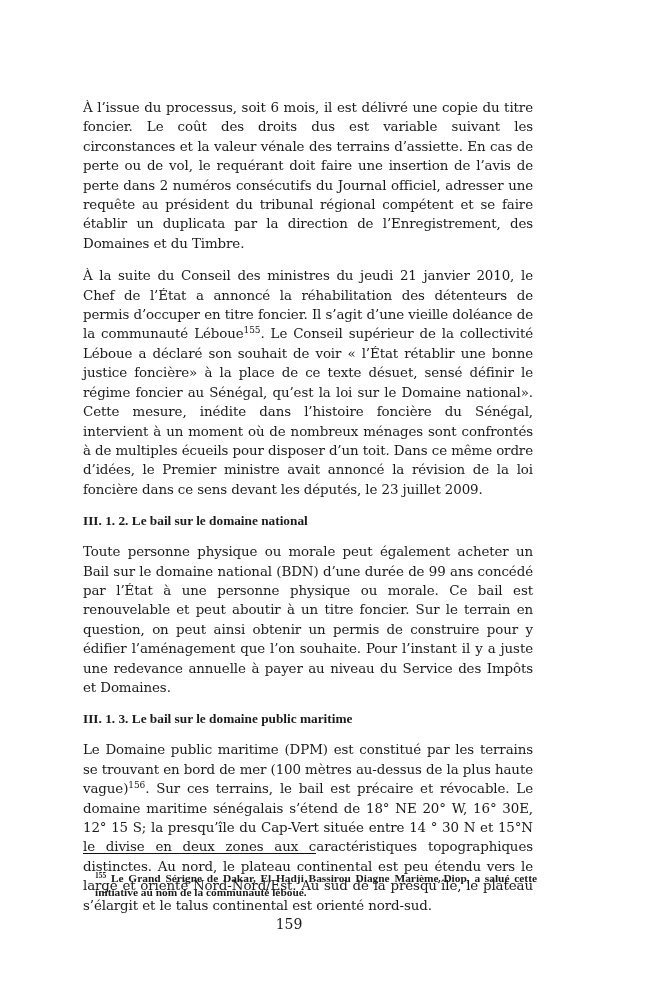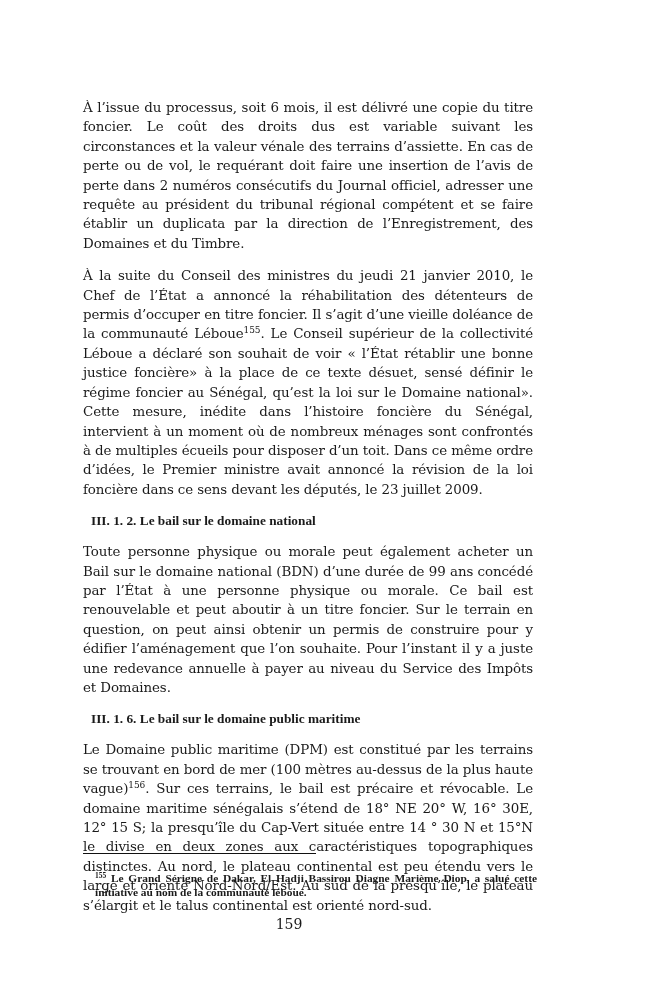--- a/index.html
+++ b/index.html
@@ -12,42 +12,42 @@
     text-align: justify;
     margin: 0 16px 13px 0;
     letter-spacing: -0.1px;
   }
   .para sup { font-size: 9px; line-height: 0; vertical-align: 5px; }
   .heading {
     font-family: "Liberation Serif", serif;
     font-weight: bold;
     font-size: 13.3px;
     line-height: 18px;
-    margin: 0 0 12px 8px;
+    margin: 0 0 12px 0;
   }
   .fn-rule { position:absolute; left:83px; top:853px; width:233px; height:0; border-top:1px solid #111; }
   .footnotes { position:absolute; left:83px; top:860px; width:466px;
     font-family: "Liberation Serif", serif; font-size: 11.4px; line-height: 13.8px; text-align: justify; }
   .footnotes p { margin:12px;font-weight:bold; }
   .footnotes sup { font-size: 7.5px; line-height: 0; vertical-align: 4px; }
   .page-number { position:absolute; left:0; width:578px; top:916px; text-align:center;
     font-family: "DejaVu Serif", serif; font-size: 14px; }
 </style>
 </head>
 <body>
 
 <div class="page">
   <p class="para">À l’issue du processus, soit 6 mois, il est délivré une copie du titre foncier. Le coût des droits dus est variable suivant les circonstances et la valeur vénale des terrains d’assiette. En cas de perte ou de vol, le requérant doit faire une insertion de l’avis de perte dans 2 numéros consécutifs du Journal officiel, adresser une requête au président du tribunal régional compétent et se faire établir un duplicata par la direction de l’Enregistrement, des Domaines et du Timbre.</p>
 
   <p class="para"><span>À la suite du Conseil des ministres du jeudi 21 janvier 2010, le Chef de l’État a annoncé la réhabilitation des détenteurs de permis d’occuper en titre foncier. Il s’agit d’une vieille doléance de la communauté Léboue</span><sup>155</sup><span>. Le Conseil supérieur de la collectivité Léboue a déclaré son souhait de voir « l’État rétablir une bonne justice foncière» à la place de ce texte désuet, sensé définir le régime foncier au Sénégal, qu’est la loi sur le Domaine national». Cette mesure, inédite dans l’histoire foncière du Sénégal, intervient à un moment où de nombreux ménages sont confrontés à de multiples écueils pour disposer d’un toit. Dans ce même ordre d’idées, le Premier ministre avait annoncé la révision de la loi foncière dans ce sens devant les députés, le 23 juillet 2009.</span></p>
 
   <h3 class="heading">III. 1. 2. Le bail sur le domaine national</h3>
   <p class="para">Toute personne physique ou morale peut également acheter un Bail sur le domaine national (BDN) d’une durée de 99 ans concédé par l’État à une personne physique ou morale. Ce bail est renouvelable et peut aboutir à un titre foncier. Sur le terrain en question, on peut ainsi obtenir un permis de construire pour y édifier l’aménagement que l’on souhaite. Pour l’instant il y a juste une redevance annuelle à payer au niveau du Service des Impôts et Domaines.</p>
 
-  <h3 class="heading">III. 1. 6. Le bail sur le domaine public maritime</h3>
+  <h3 class="heading">III. 1. 3. Le bail sur le domaine public maritime</h3>
   <p class="para"><span>Le Domaine public maritime (DPM) est constitué par les terrains se trouvant en bord de mer (100 mètres au-dessus de la plus haute vague)</span><sup>156</sup><span>. Sur ces terrains, le bail est précaire et révocable. Le domaine maritime sénégalais s’étend de 18° NE 20° W, 16° 30E, 12° 15 S; la presqu’île du Cap-Vert située entre 14 ° 30 N et 15°N le divise en deux zones aux caractéristiques topographiques distinctes. Au nord, le plateau continental est peu étendu vers le large et orienté Nord-Nord/Est. Au sud de la presqu’île, le plateau s’élargit et le talus continental est orienté nord-sud.</span></p>
 </div>
 
 <div class="fn-rule"></div>
 
 <div class="footnotes">
   <p><sup>155</sup><span> Le Grand Sérigne de Dakar, El Hadji Bassirou Diagne Marième Diop, a salué cette initiative au nom de la communauté léboue.</span></p>
 </div>
 
 <div class="page-number">159</div>

